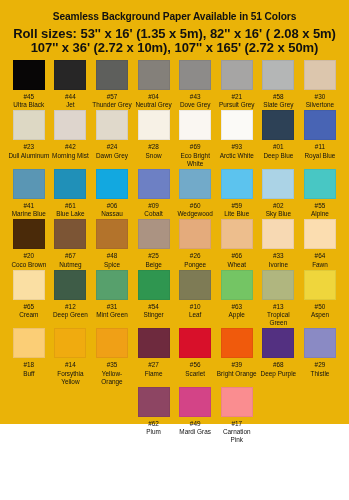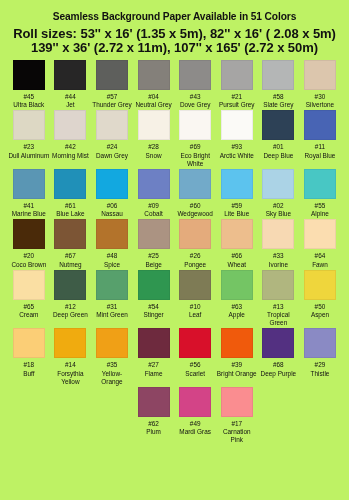--- a/index.html
+++ b/index.html
@@ -9,23 +9,23 @@
   }
   body {
     width: 349px;
     height: 500px;
     font-family: "Liberation Sans", sans-serif;
     color: #111111;
     overflow: hidden;
   }
   #page {
     width: 349px;
-    height: 500px;
+    height: 424px;
     position: relative;
-    background: #bef264;
+    background: #eab308;
     box-sizing: border-box;
   }
   .header {
     padding: 8px 6px 0 6px;
     text-align: center;
   }
   .title {
     font-size: 10.2px;
     font-weight: bold;
     letter-spacing: -0.1px;
@@ -77,21 +77,21 @@
   .label .nm { display: block; }
 </style>
 </head>
 <body>
 
 <div id="page">
 
   <div class="header">
     <div class="title">Seamless Background Paper Available in 51 Colors</div>
     <div class="subtitle">Roll sizes: 53'' x 16' (1.35 x 5m),  82'' x 16' ( 2.08 x  5m)</div>
-    <div class="subtitle">139'' x 36' (2.72 x 11m), 107'' x 165' (2.72 x 50m)</div>
+    <div class="subtitle">107'' x 36' (2.72 x 10m), 107'' x 165' (2.72 x 50m)</div>
   </div>
 
   <div class="grid">
       <div class="row">
         <div class="cell">
           <div class="swatch" style="background: rgb(8, 6, 6);"></div>
           <div class="label">
             <span class="code">#45</span>
             <span class="nm">Ultra Black</span>
           </div>

